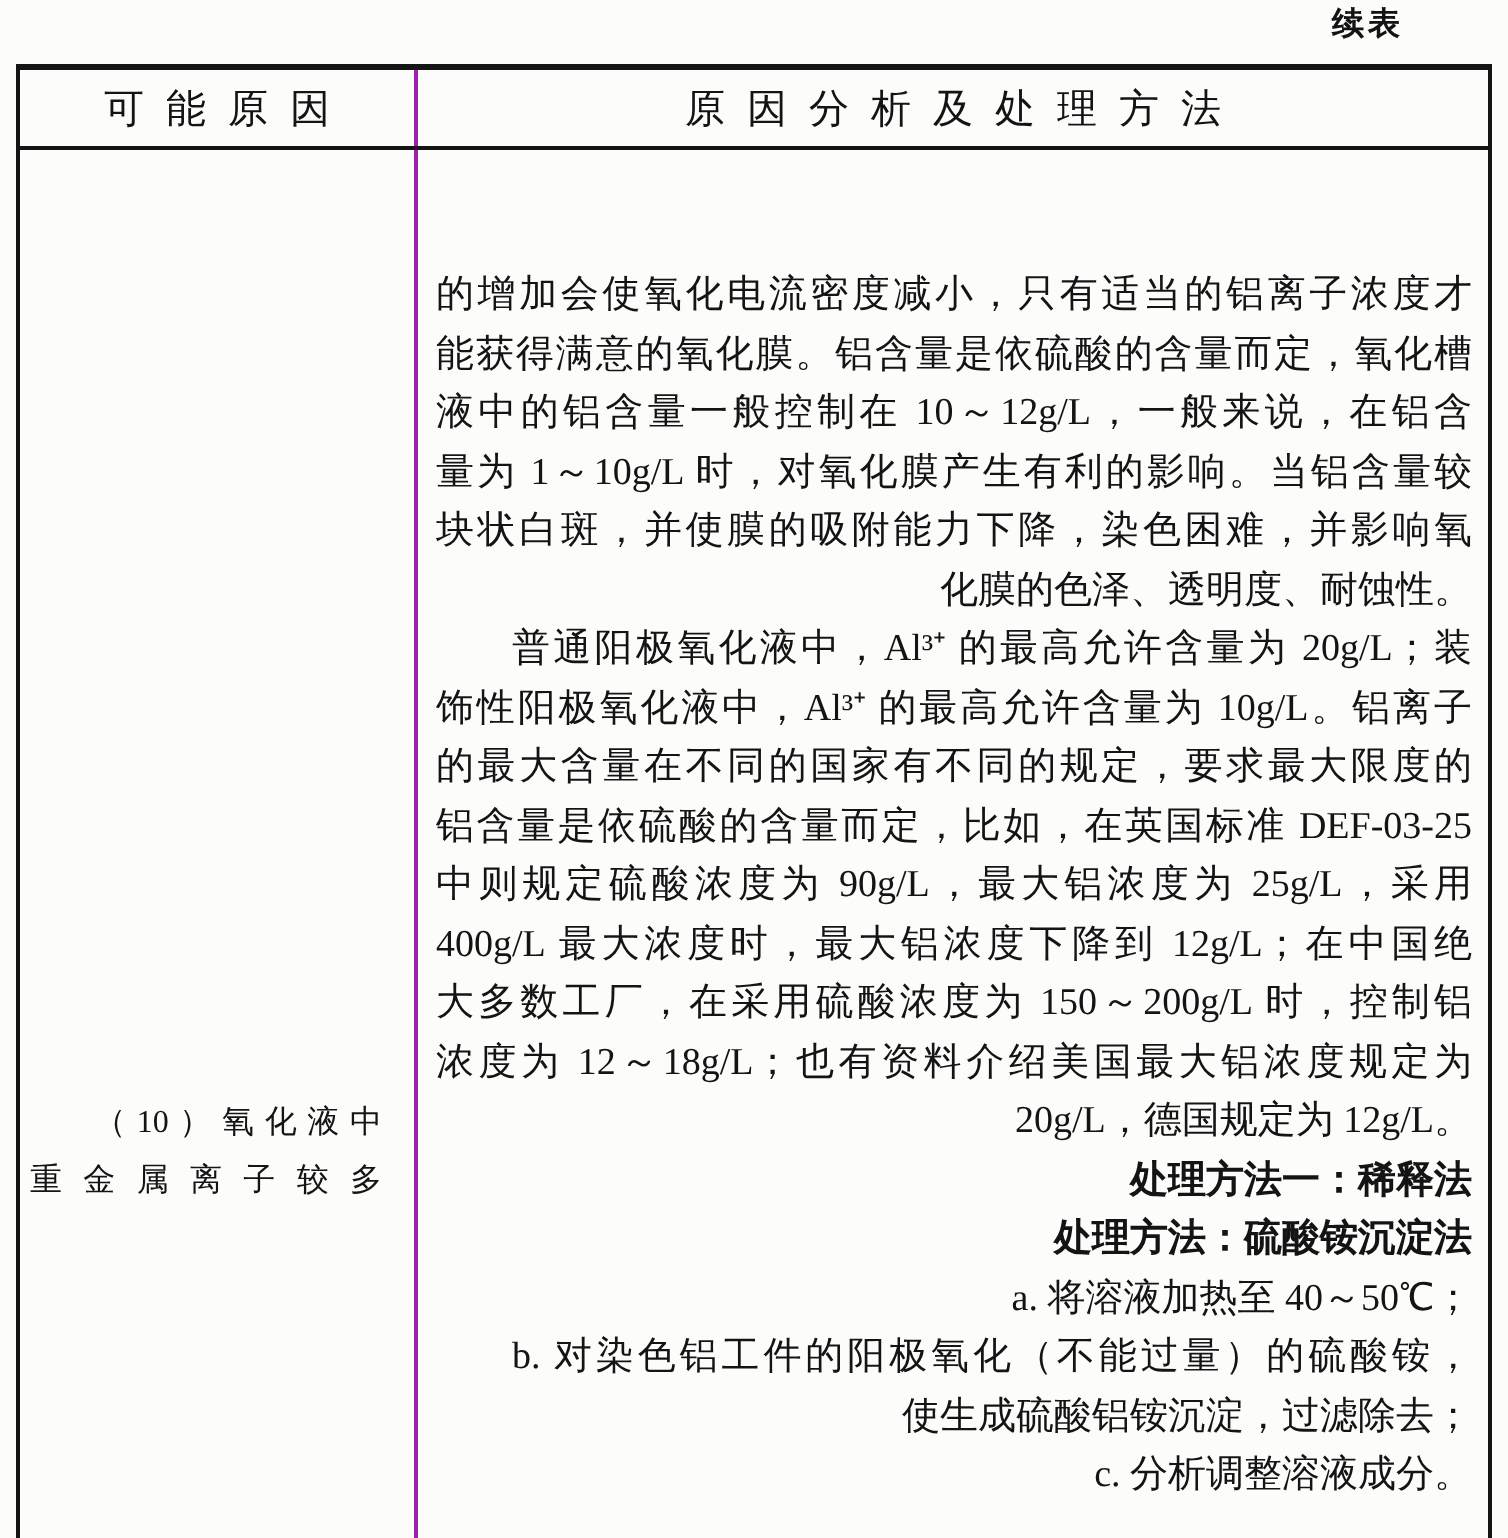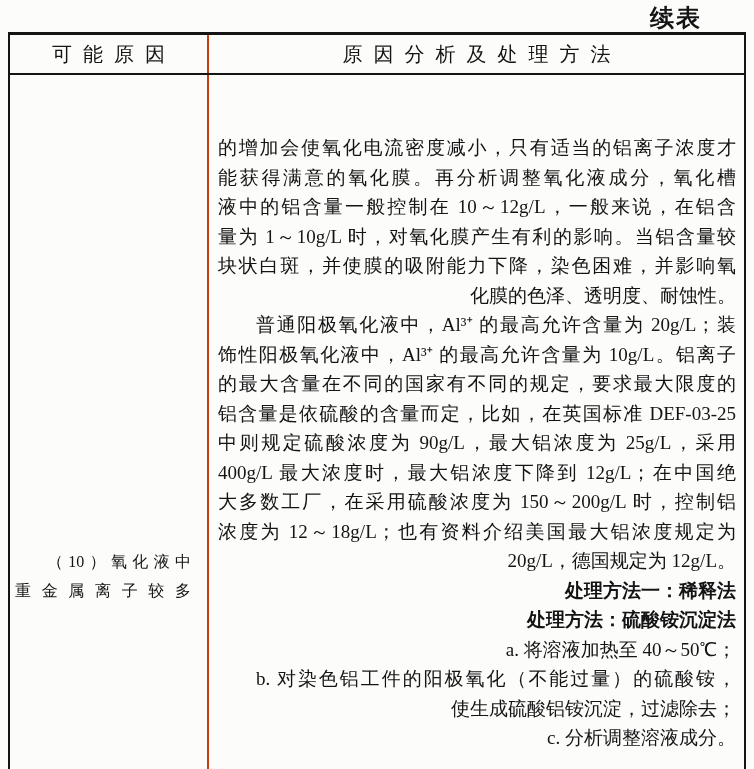--- a/index.html
+++ b/index.html
@@ -9,21 +9,21 @@
     height: 769px;
     background: #fcfcfb;
     color: #141414;
     font-family: "Liberation Serif", serif;
     overflow: hidden;
   }
   .continued {
     position: absolute;
     top: 2px;
     right: 52px;
-    font-size: 24px;
+    font-size: 16px;
     font-weight: bold;
     letter-spacing: 2px;
   }
   .table {
     position: absolute;
     top: 32px;
     left: 8px;
     width: 738px;
     bottom: 0;
     box-sizing: border-box;
@@ -45,21 +45,21 @@
     align-items: center;
     justify-content: center;
     font-size: 20px;
     letter-spacing: 0.55em;
     text-indent: 0.55em;
   }
   .colcause {
     width: 199px;
     flex-shrink: 0;
     box-sizing: border-box;
-    border-right: 2px solid #c2410c;
+    border-right: 2px solid #a21caf;
   }
   .colanalysis { flex: 1; min-width: 0; }
   .tbody { display: flex; flex: 1; min-height: 0; }
   .cause-block {
     margin-top: 472px;
     padding: 0 16px 0 5px;
     font-size: 16px;
     line-height: 29px;
   }
   .cause-block .cline {
@@ -99,21 +99,21 @@
 
       <div class="colcause">
         <div class="cause-block">
           <div class="cline c1">（10）氧化液中</div>
           <div class="cline">重金属离子较多</div>
         </div>
       </div>
 
       <div class="colanalysis analysis-cell">
         <div class="ln j">的增加会使氧化电流密度减小，只有适当的铝离子浓度才</div>
-        <div class="ln j">能获得满意的氧化膜。再分析调整氧化液成分，氧化槽</div>
+        <div class="ln j">能获得满意的氧化膜。铝含量是依硫酸的含量而定，氧化槽</div>
         <div class="ln j">液中的铝含量一般控制在 10～12g/L，一般来说，在铝含</div>
         <div class="ln j">量为 1～10g/L 时，对氧化膜产生有利的影响。当铝含量较</div>
         <div class="ln j">块状白斑，并使膜的吸附能力下降，染色困难，并影响氧</div>
         <div class="ln">化膜的色泽、透明度、耐蚀性。</div>
         <div class="ln j ind">普通阳极氧化液中，Al³⁺ 的最高允许含量为 20g/L；装</div>
         <div class="ln j">饰性阳极氧化液中，Al³⁺ 的最高允许含量为 10g/L。铝离子</div>
         <div class="ln j">的最大含量在不同的国家有不同的规定，要求最大限度的</div>
         <div class="ln j">铝含量是依硫酸的含量而定，比如，在英国标准 DEF-03-25</div>
         <div class="ln j">中则规定硫酸浓度为 90g/L，最大铝浓度为 25g/L，采用</div>
         <div class="ln j">400g/L 最大浓度时，最大铝浓度下降到 12g/L；在中国绝</div>

